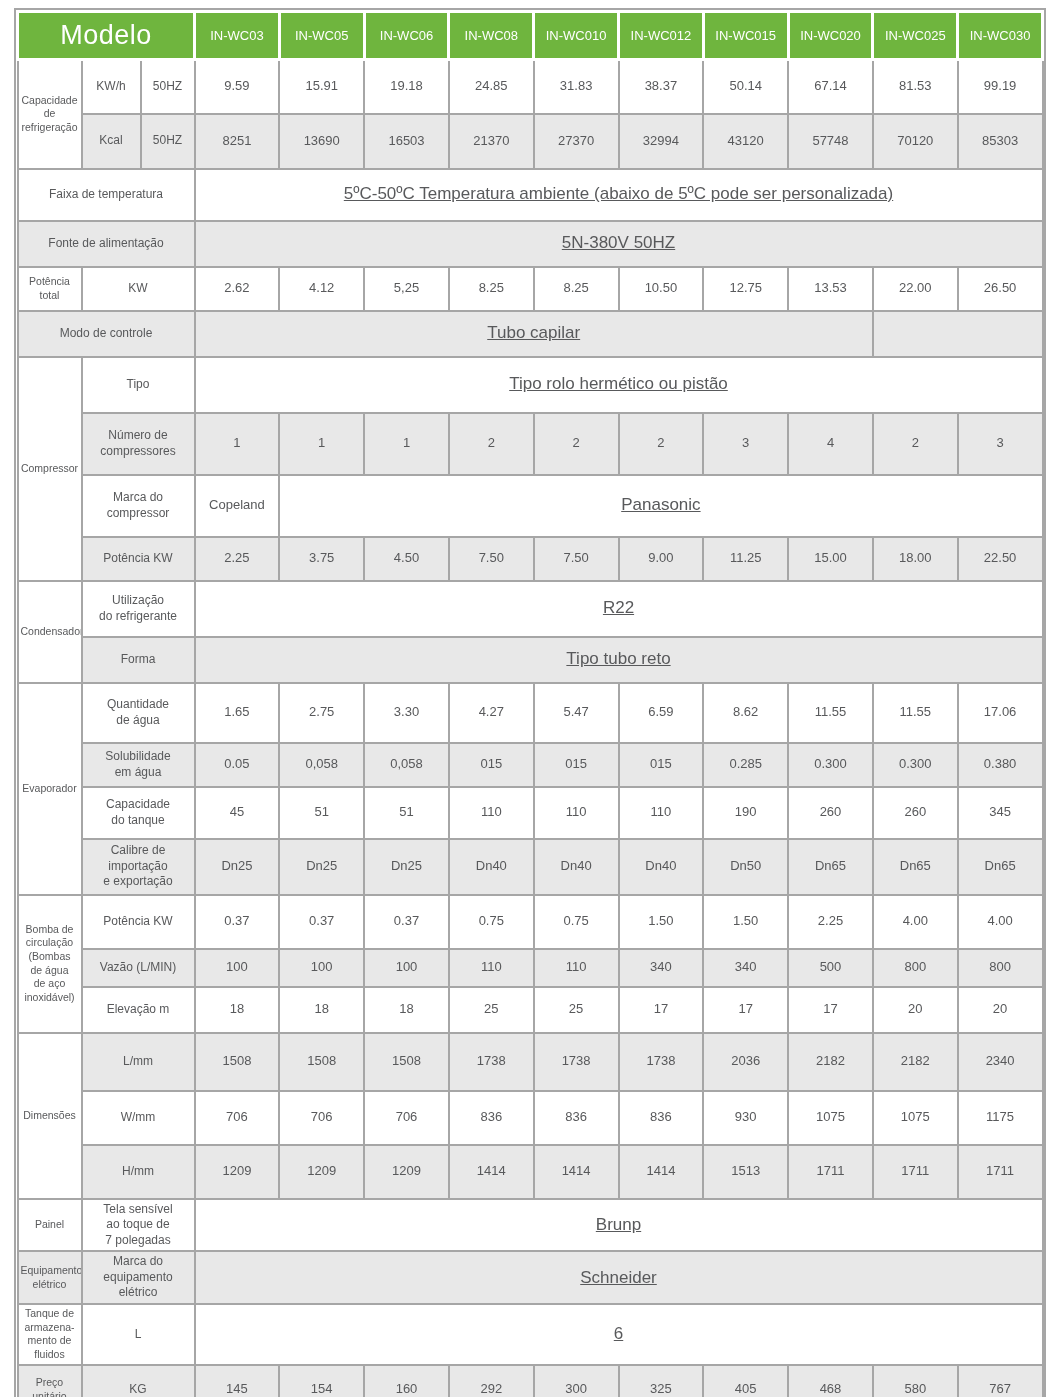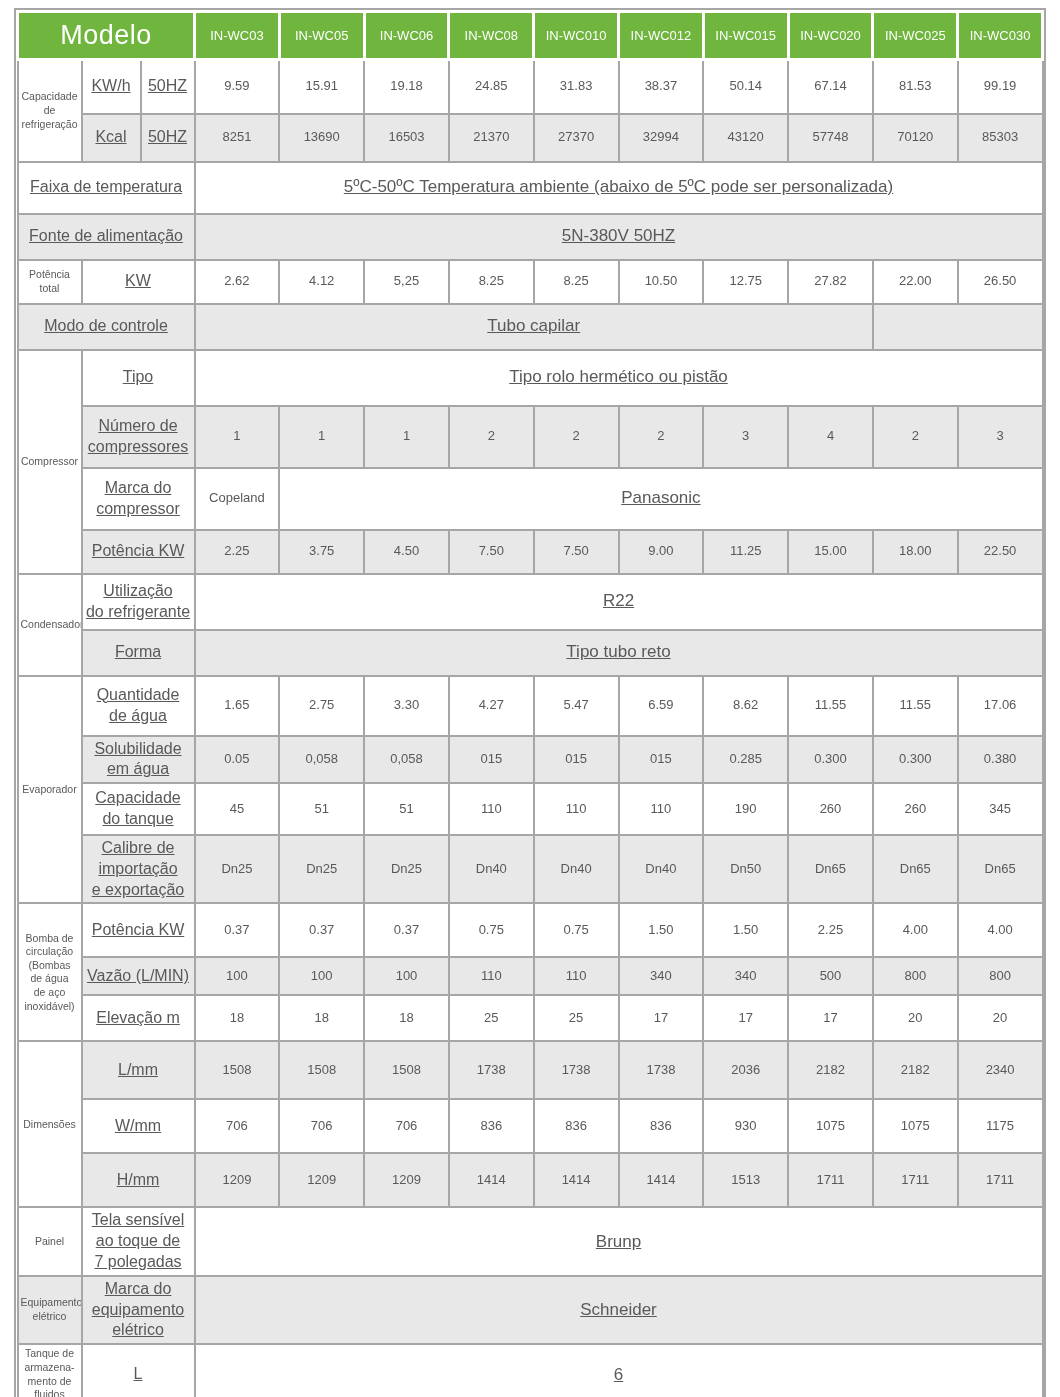--- a/index.html
+++ b/index.html
@@ -39,21 +39,21 @@
     color: var(--text, #58595b);
     text-align: center;
     vertical-align: middle;
     white-space: pre-line;
     line-height: 1.3;
     padding: 2px;
     overflow: hidden;
   }
   td.shade  { background: var(--shade, #e8e8e8); }
   td.group  { font-size: 10.5px; padding: 2px 0; }
-  td.label  { font-size: 16px; text-decoration: underline; }
+  td.label  { font-size: 12px; }
   td.value  { font-size: 13px; }
   td.merged { font-size: 17px; padding-right: 100px; text-decoration: underline; }
 </style>
 </head>
 <body>
 
 <div class="wrap">
   <div class="outer">
     <table class="spec">
         <colgroup>
@@ -97,21 +97,21 @@
             <td class="value">15.91</td>
             <td class="value">19.18</td>
             <td class="value">24.85</td>
             <td class="value">31.83</td>
             <td class="value">38.37</td>
             <td class="value">50.14</td>
             <td class="value">67.14</td>
             <td class="value">81.53</td>
             <td class="value">99.19</td>
           </tr>
-          <tr style="height: 48px;">
+          <tr style="height: 55px;">
             <td class="label shade">Kcal</td>
             <td class="label shade">50HZ</td>
             <td class="value shade">8251</td>
             <td class="value shade">13690</td>
             <td class="value shade">16503</td>
             <td class="value shade">21370</td>
             <td class="value shade">27370</td>
             <td class="value shade">32994</td>
             <td class="value shade">43120</td>
             <td class="value shade">57748</td>
@@ -130,21 +130,21 @@
             <td class="group">Potência
 total</td>
             <td colspan="2" class="label">KW</td>
             <td class="value">2.62</td>
             <td class="value">4.12</td>
             <td class="value">5,25</td>
             <td class="value">8.25</td>
             <td class="value">8.25</td>
             <td class="value">10.50</td>
             <td class="value">12.75</td>
-            <td class="value">27.82</td>
+            <td class="value">13.53</td>
             <td class="value">22.00</td>
             <td class="value">26.50</td>
           </tr>
           <tr style="height: 46px;">
             <td colspan="3" class="label shade">Modo de controle</td>
             <td colspan="8" class="merged shade">Tubo capilar</td>
             <td colspan="2" class="merged shade"></td>
           </tr>
           <tr style="height: 56px;">
             <td rowspan="4" class="group">Compressor</td>

